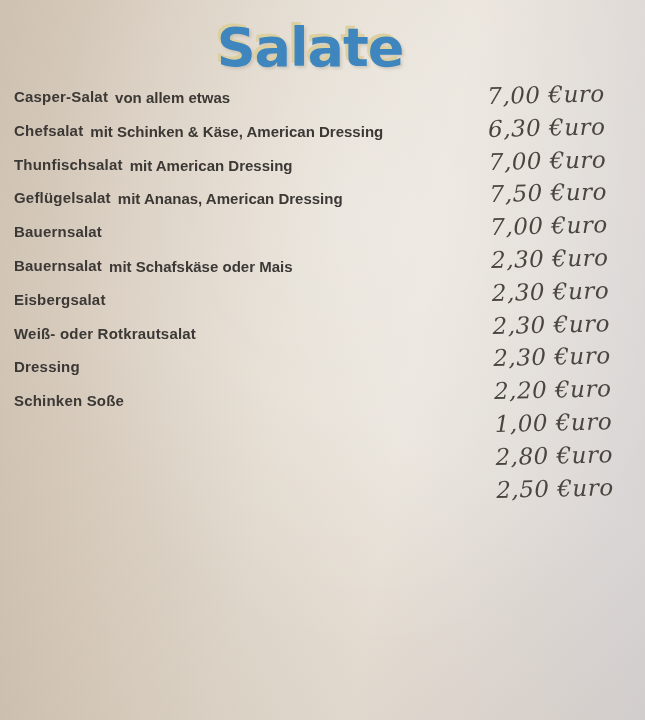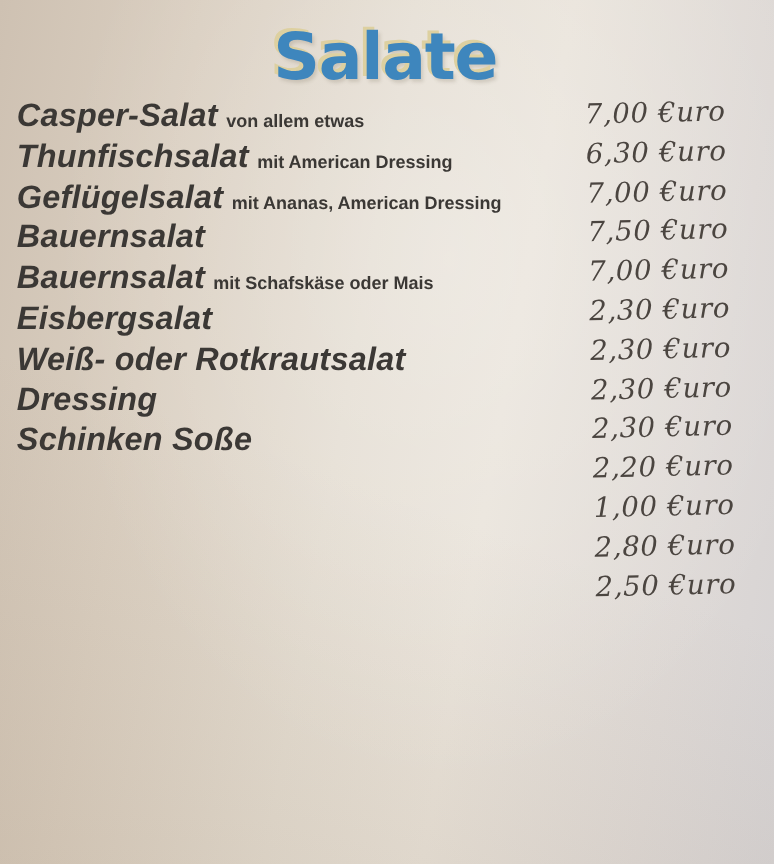--- a/index.html
+++ b/index.html
@@ -27,38 +27,36 @@
     top: 16px; left: 0; width: 620px;
     text-align: center;
     font-family: "DejaVu Sans", sans-serif;
     font-weight: 700;
     font-size: 54px;
     letter-spacing: -1px;
     color: var(--title, #3e86bd);
     text-shadow:
       -3px -3px 0 var(--title-shadow, #ddd0a0),
       2px 2px 3px rgba(96, 84, 60, 0.18);
-    padding-left: 11px;
   }
   .names {
     position: absolute;
     top: 80px; left: 14px;
     width: 460px;
   }
   .row {
     height: 33.8px;
     line-height: 33.8px;
     white-space: nowrap;
   }
   .nm {
-    font-size: 27px;
+    font-size: 15px;
     font-weight: 700;
     letter-spacing: 0.2px;
     color: var(--item-text, #3b3835);
-    font-style: italic;
   }
   .desc {
     font-size: 15px;
     font-weight: 700;
     color: var(--item-text, #3b3835);
     margin-left: 7px;
     position: relative;
     top: 1px;
   }
   .prices {
@@ -83,20 +81,23 @@
 <body>
 
 <div class="paper">
   <div class="title">Salate</div>
 
   <div class="names">
   <div class="row">
     <span class="nm">Casper-Salat</span><span class="desc">von allem etwas</span>
   </div>
 
+  <div class="row">
+    <span class="nm">Chefsalat</span><span class="desc">mit Schinken &amp; Käse, American Dressing</span>
+  </div>
 
   <div class="row">
     <span class="nm">Thunfischsalat</span><span class="desc">mit American Dressing</span>
   </div>
 
 
   <div class="row">
     <span class="nm">Geflügelsalat</span><span class="desc">mit Ananas, American Dressing</span>
   </div>
 

